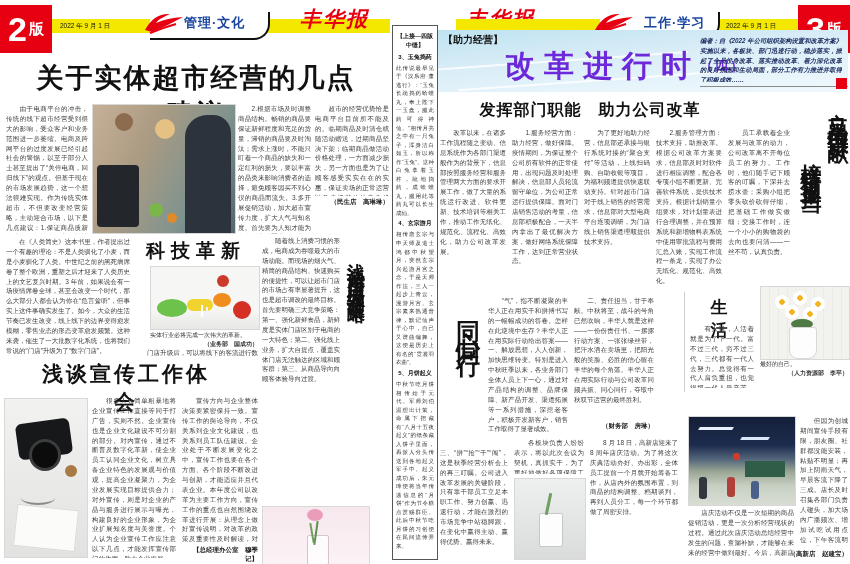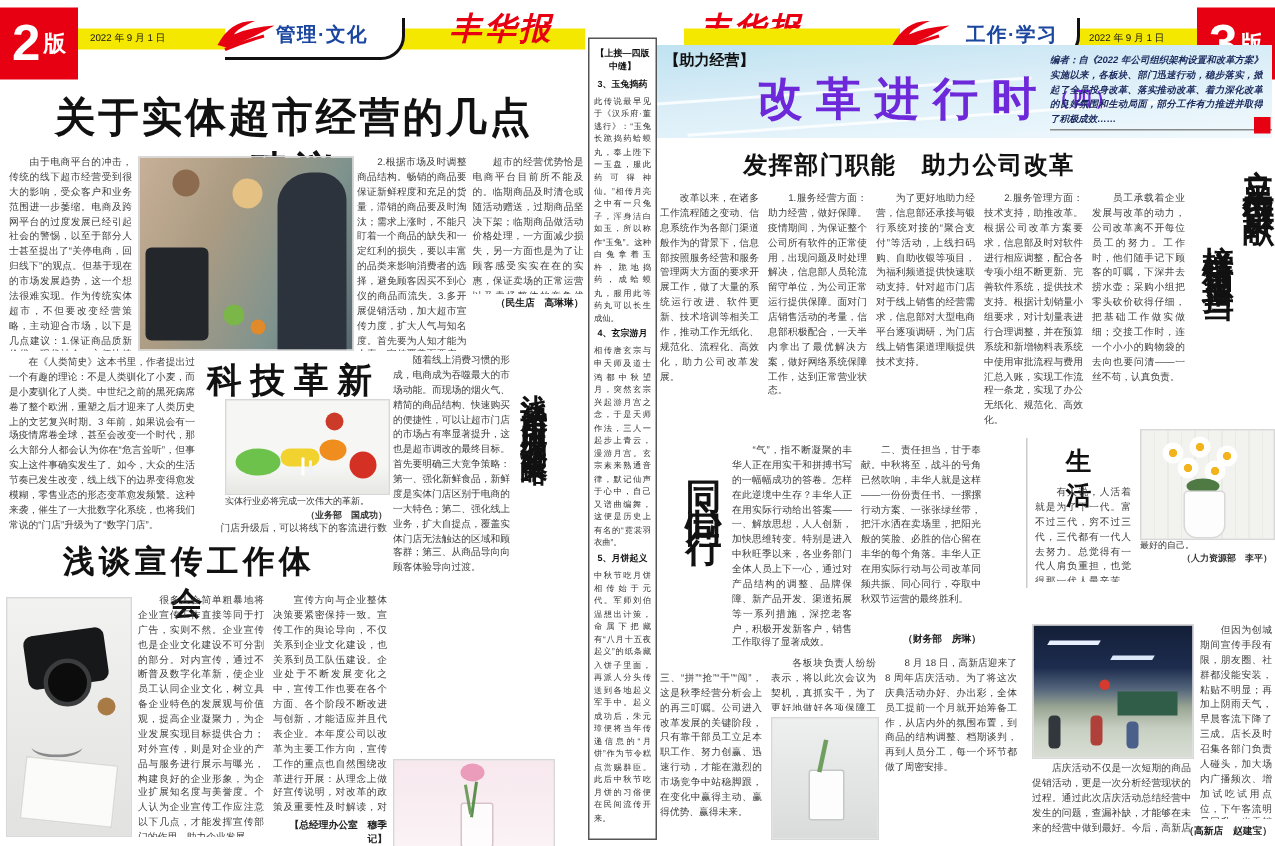--- a/index.html
+++ b/index.html
@@ -73,21 +73,21 @@
     <div class="ph" style="left:56px;bottom:16px;width:14px;height:14px;border-radius:50%;background:#7ab648;"></div>
     <div class="ph" style="left:74px;bottom:10px;width:10px;height:10px;border-radius:50%;background:#e08a2a;"></div>
   </div>
 
   <div class="col" style="left:238px;top:104px;width:73px;height:130px;">　　2.根据市场及时调整商品结构。畅销的商品要保证新鲜程度和充足的货量，滞销的商品要及时淘汰；需求上涨时，不能只盯着一个商品的缺失和一定红利的损失，要以丰富的品类来影响消费者的选择，避免顾客因买不到心仪的商品而流失。3.多开展促销活动，加大超市宣传力度，扩大人气与知名度。首先要为人知才能为人喜，宣传覆盖面要广，影响力和渗透度要大。</div>
   <div class="col" style="left:315px;top:104px;width:74px;height:92px;">　　超市的经营优势恰是电商平台目前所不能及的。临期商品及时清仓或随活动赠送，过期商品坚决下架；临期商品做活动价格处理，一方面减少损失，另一方面也是为了让顾客感受实实在在的实惠，保证卖场的正常运营以及卖场整体的竞争优势。民以食为天，把好食品安全关，才能把顾客留在身边。</div>
   <div class="byline" style="left:315px;top:198px;width:74px;">（民生店　高琳琳）</div>
 
   <div class="col" style="left:6px;top:237px;width:124px;height:156px;">　　在《人类简史》这本书里，作者提出过一个有趣的理论：不是人类驯化了小麦，而是小麦驯化了人类。中世纪之前的黑死病席卷了整个欧洲，重塑之后才迎来了人类历史上的文艺复兴时期。3 年前，如果说会有一场疫情席卷全球，甚至会改变一个时代，那么大部分人都会认为你在“危言耸听”，但事实上这件事确实发生了。如今，大众的生活节奏已发生改变，线上线下的边界变得愈发模糊，零售业态的形态变革愈发频繁。这种来袭，催生了一大批数字化系统，也将我们常说的“门店”升级为了“数字门店”。</div>
 
-  <div class="h1" style="left:134px;top:238px;width:124px;font-size:23px;letter-spacing:6px;">科技革新</div>
+  <div class="h1" style="left:134px;top:238px;width:124px;font-size:19px;letter-spacing:6px;">科技革新</div>
 
   <div class="photo" style="left:150px;top:266px;width:108px;height:62px;background:linear-gradient(#f6f7f4 70%,#e7e8e4);">
     <div class="ph" style="left:6px;bottom:12px;width:30px;height:18px;border-radius:50%;background:#6cc24a;"></div>
     <div class="ph" style="left:36px;bottom:18px;width:26px;height:12px;border-radius:8px;background:#f2d22e;"></div>
     <div class="ph" style="left:62px;bottom:22px;width:18px;height:14px;border-radius:50%;background:#ef8e1f;"></div>
     <div class="ph" style="right:8px;bottom:10px;width:18px;height:18px;border-radius:50%;background:#d43024;"></div>
     <div class="ph" style="right:30px;top:8px;width:12px;height:12px;border-radius:50%;background:#cc3a2a;"></div>
     <div class="ph" style="left:50px;bottom:12px;width:2px;height:12px;background:#ffffff;"></div>
     <div class="ph" style="left:55px;bottom:12px;width:2px;height:10px;background:#eef2ff;"></div>
   </div>
@@ -150,21 +150,21 @@
     <div class="wave" style="left:20px;top:48px;width:320px;"></div>
   </div>
   <div class="brandtag" style="left:443px;top:33px;">【助力经营】</div>
   <div class="bigcalli" style="left:505px;top:46px;">
     <span>改革进行时</span><span class="suffix">（四）</span>
   </div>
   <div class="ednote" style="left:700px;top:36px;width:142px;height:46px;">编者：自《2022 年公司组织架构设置和改革方案》实施以来，各板块、部门迅速行动，稳步落实，掀起了全员投身改革、落实推动改革、着力深化改革的良好氛围和生动局面，部分工作有力推进并取得了积极成效……</div>
   <div class="edline" style="left:700px;top:86px;width:148px;"></div>
   <div class="redsq" style="left:836px;top:78px;"></div>
 
-  <div class="h1" style="left:466px;top:100px;width:280px;font-size:16px;letter-spacing:1px;">发挥部门职能　助力公司改革</div>
+  <div class="h1" style="left:450px;top:100px;width:280px;font-size:16px;letter-spacing:1px;">发挥部门职能　助力公司改革</div>
   <div class="col" style="left:440px;top:128px;width:66px;height:161px;">　　改革以来，在诸多工作流程随之变动、信息系统作为各部门渠道般作为的背景下，信息部按照服务经营和服务管理两大方面的要求开展工作，做了大量的系统运行改进、软件更新、技术培训等相关工作，推动工作无纸化、规范化、流程化、高效化，助力公司改革发展。</div>
   <div class="col" style="left:512px;top:128px;width:66px;height:161px;">　　1.服务经营方面：助力经营，做好保障。疫情期间，为保证整个公司所有软件的正常使用，出现问题及时处理解决，信息部人员轮流留守单位，为公司正常运行提供保障。面对门店销售活动的考量，信息部积极配合，一天半内拿出了最优解决方案，做好网络系统保障工作，达到正常营业状态。</div>
   <div class="col" style="left:584px;top:128px;width:66px;height:161px;">　　为了更好地助力经营，信息部还承接与银行系统对接的“聚合支付”等活动，上线扫码购、自助收银等项目，为福利频道提供快速联动支持。针对超市门店对于线上销售的经营需求，信息部对大型电商平台逐项调研，为门店线上销售渠道理顺提供技术支持。</div>
   <div class="col" style="left:656px;top:128px;width:66px;height:161px;">　　2.服务管理方面：技术支持，助推改革。根据公司改革方案要求，信息部及时对软件进行相应调整，配合各专项小组不断更新、完善软件系统，提供技术支持。根据计划销量小组要求，对计划量表进行合理调整，并在预算系统和新增物料表系统中使用审批流程与费用汇总入账，实现工作流程一条龙，实现了办公无纸化、规范化、高效化。</div>
   <div class="col" style="left:728px;top:128px;width:62px;height:161px;">　　员工承载着企业发展与改革的动力，公司改革离不开每位员工的努力。工作时，他们随手记下顾客的叮嘱，下深井去捞水壶；采购小组把零头砍价砍得仔细，把基础工作做实做细；交接工作时，连一个小小的购物袋的去向也要问清——一丝不苟，认真负责。</div>
 
   <div class="vert" style="left:824px;top:96px;height:196px;font-size:21px;letter-spacing:5px;">立足岗位做贡献</div>
   <div class="vert" style="left:797px;top:146px;height:196px;font-size:21px;letter-spacing:5px;">榜样引领显担当</div>
 
   <div class="vert" style="left:452px;top:302px;height:136px;font-size:24px;letter-spacing:11px;">同心同行</div>

